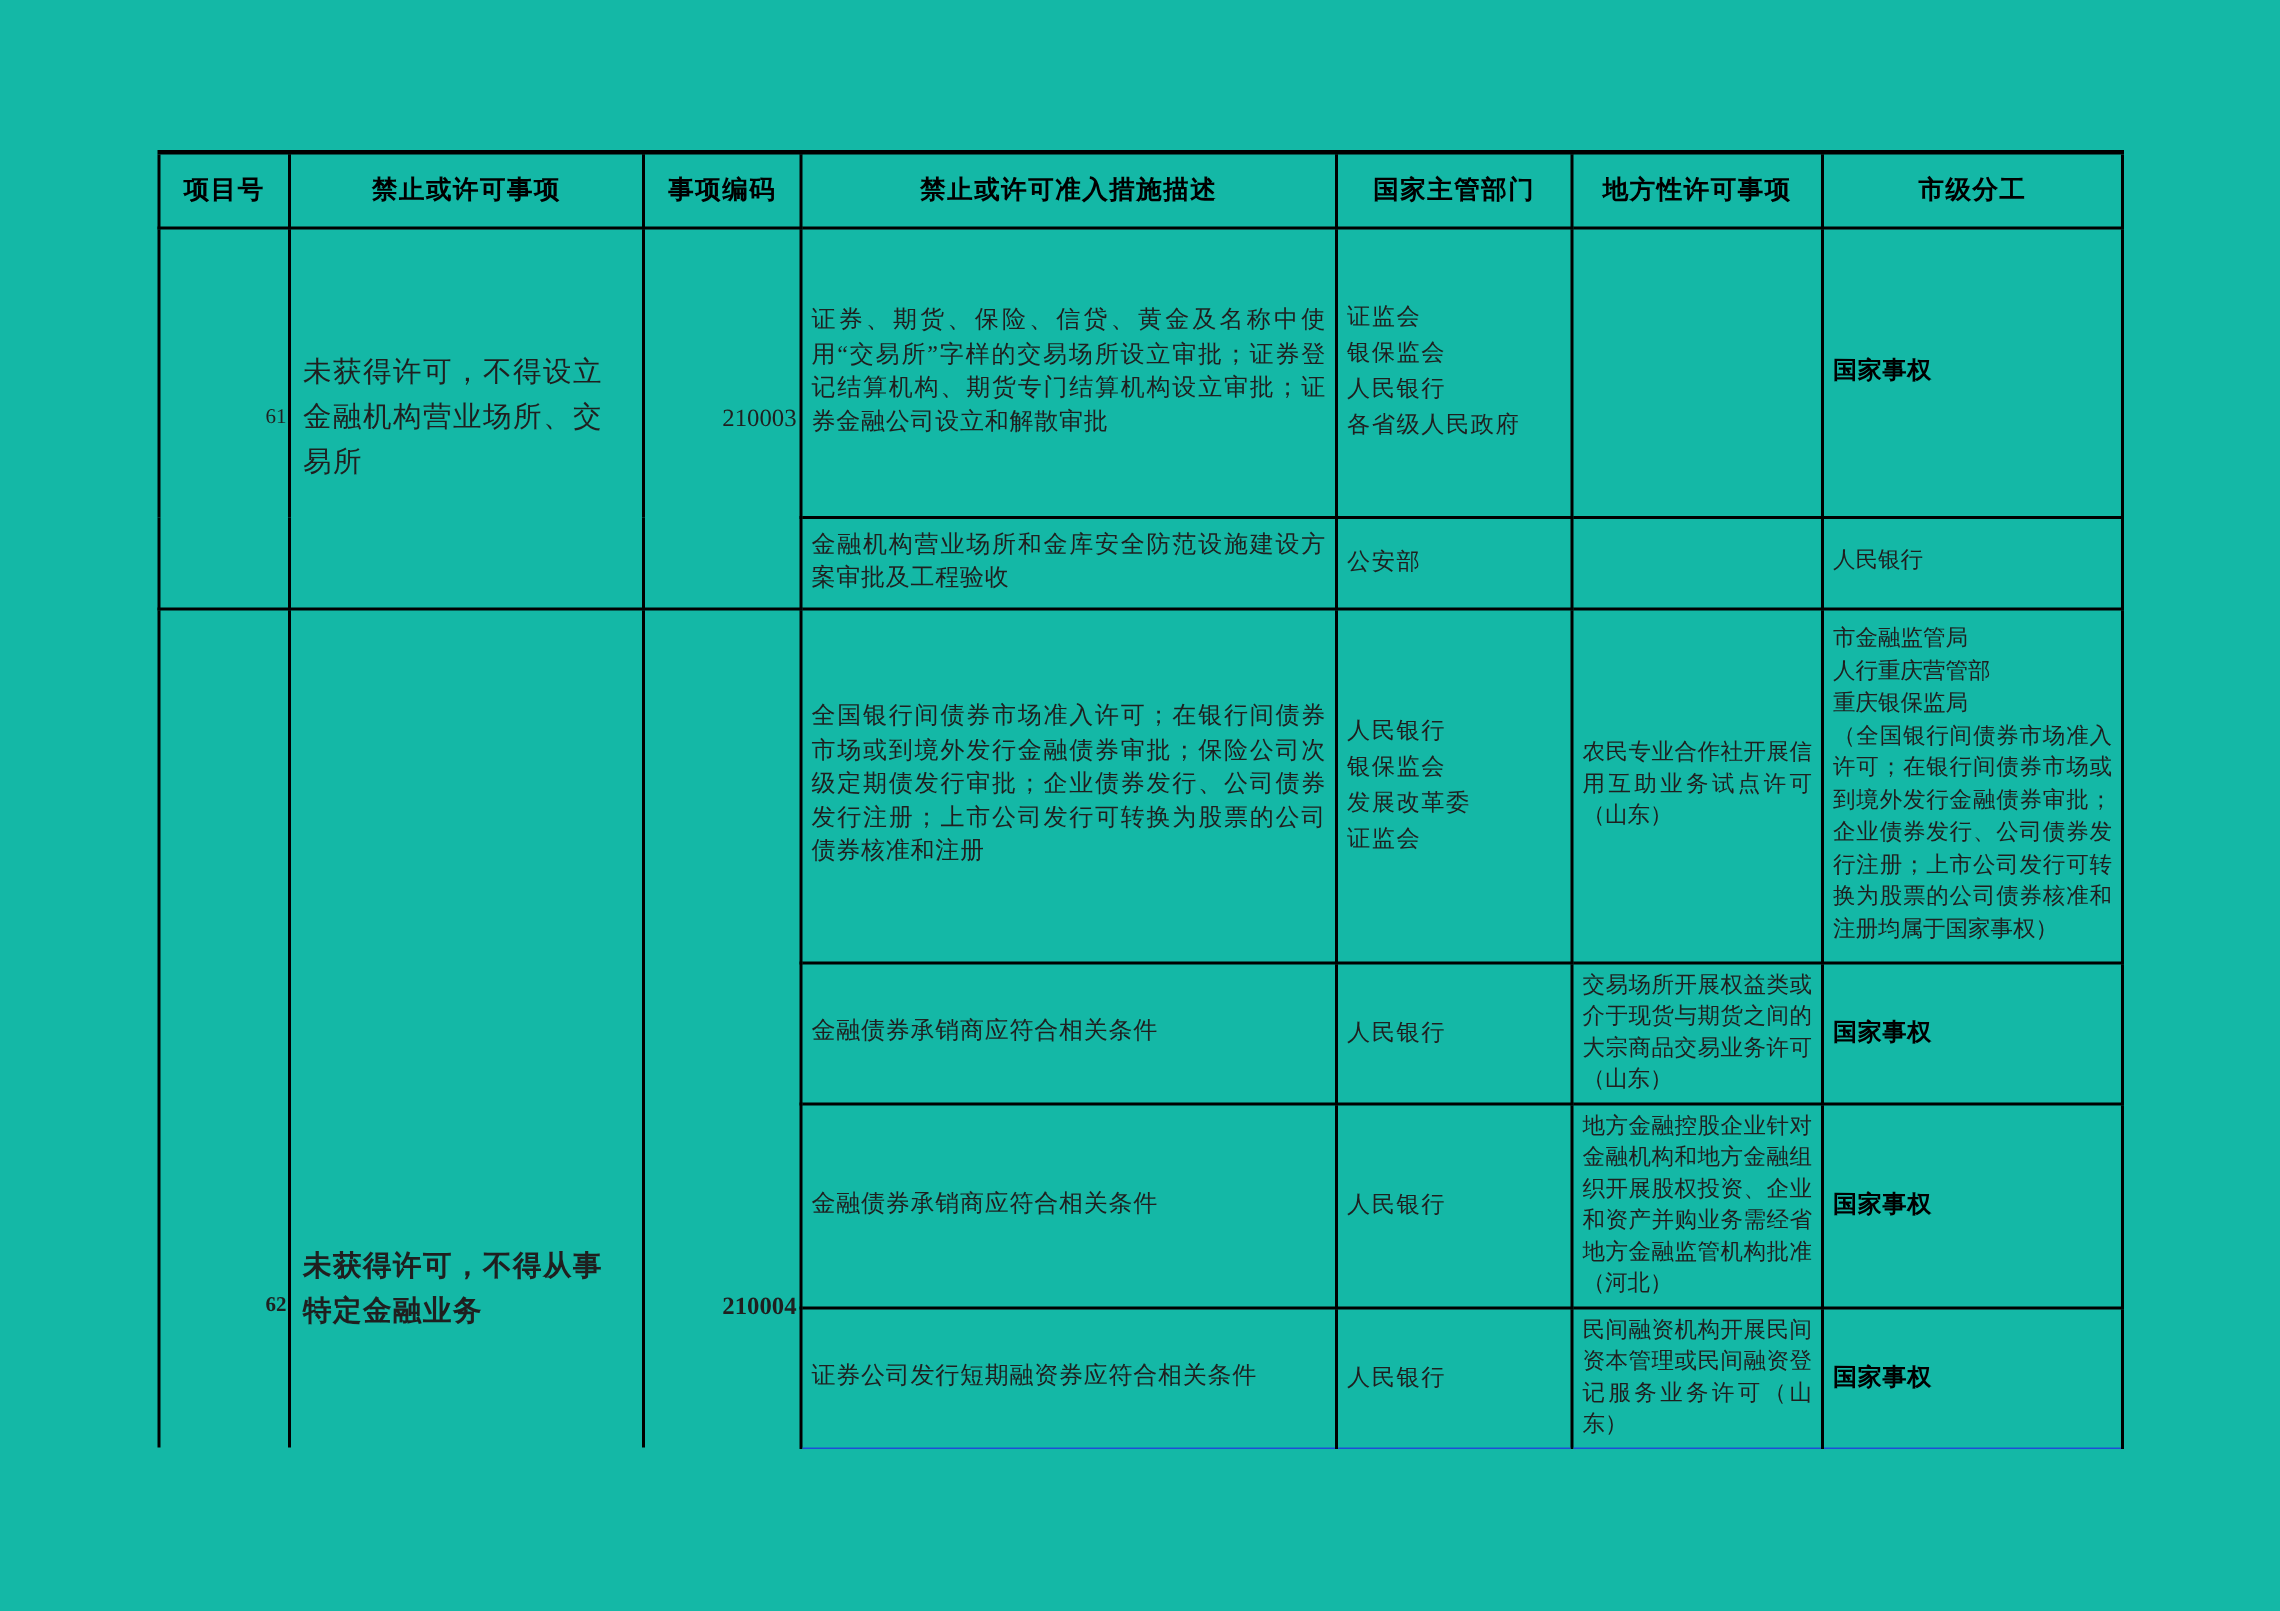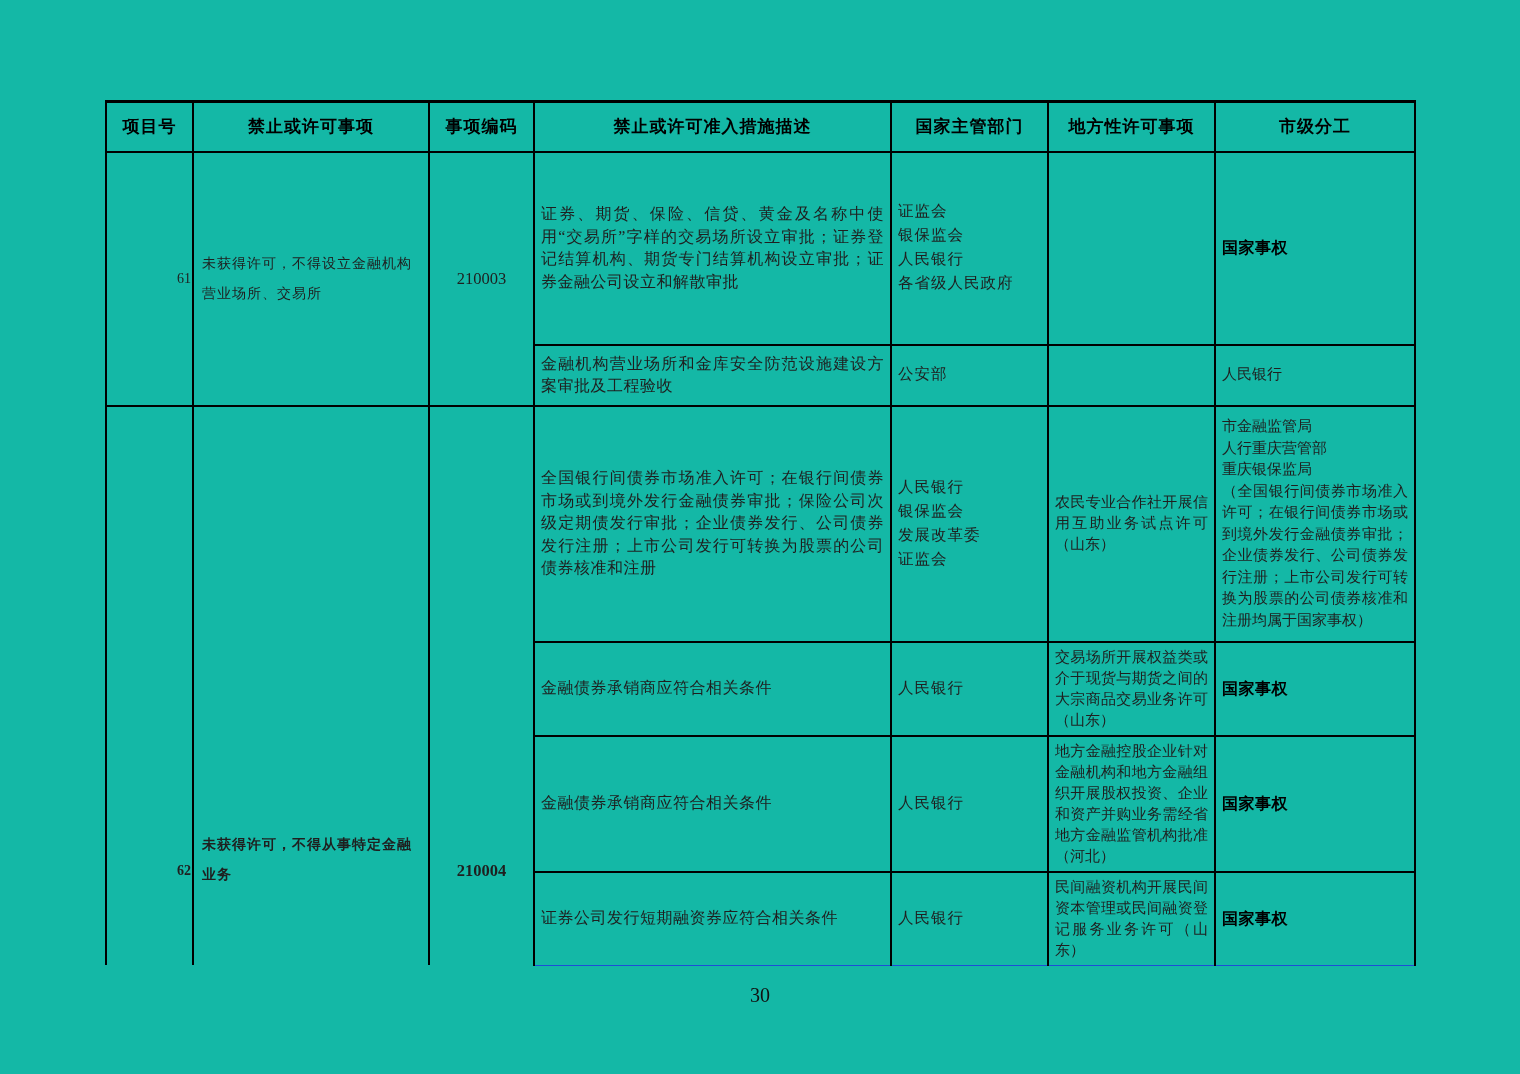--- a/index.html
+++ b/index.html
@@ -40,45 +40,44 @@
     padding: 2px;
   }
   
   td.c-id {
     text-align: right;
     font-size: 14px;
     font-family: "Liberation Serif", "DejaVu Serif", serif;
     border-radius: 24px;
   }
   td.c-item {
-    font-size: 14px;
+    font-size: 19px;
     line-height: 30px;
     padding: 4px 8px;
     letter-spacing: 1px;
     text-align: left;
   }
   td.c-code {
     font-size: 16.5px;
     padding: 2px 2px 2px 2px;
-    text-align: center;
+    text-align: right;
   }
   td.c-measure {
     font-size: 16px;
     line-height: 22.5px;
     padding: 4px 6px;
     text-align: justify;
     letter-spacing: 0.5px;
   }
   td.c-auth {
     font-size: 15.5px;
     line-height: 24px;
     padding: 4px 6px;
     white-space: pre-line;
     letter-spacing: 1px;
-    font-family: Liberation Mono, monospace;
   }
   td.c-local {
     font-size: 15px;
     line-height: 21px;
     padding: 4px 6px;
     text-align: justify;
     white-space: pre-line;
   }
   td.c-city {
     font-size: 15px;
@@ -191,15 +190,14 @@
 
       <tr class="lastrow" style="height:92px">
         <td class="c-measure">证券公司发行短期融资券应符合相关条件</td>
         <td class="c-auth">人民银行</td>
         <td class="c-local">民间融资机构开展民间资本管理或民间融资登记服务业务许可（山东）</td>
         <td class="c-city bold-city">国家事权</td>
       </tr>
     </tbody>
   </table>
 
-  <div class="page-number">30</div>
 
 </div>
 
 </body></html>

